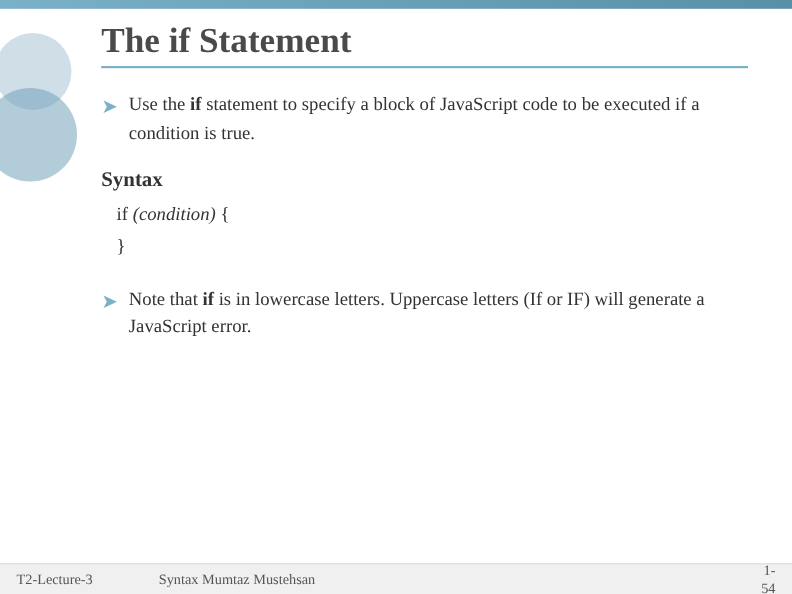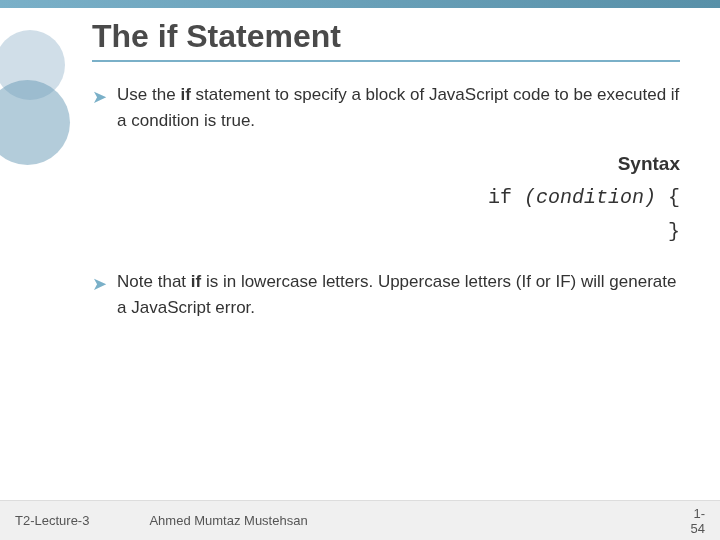--- a/index.html
+++ b/index.html
@@ -1,15 +1,15 @@
 <!DOCTYPE html>
 <html><head>
   <meta charset="utf-8">
   <style>
-    * { margin: 0; padding: 0; box-sizing: border-box; }
+    * { margin: 0; padding: 0; box-sizing: border-box; font-family: Liberation Serif, serif; }
 
     body {
       width: 720px;
       height: 540px;
       background: #ffffff;
       font-family: Arial, sans-serif;
       overflow: hidden;
       position: relative;
     }
 
@@ -88,55 +88,54 @@
       color: #7ab0c8;
       font-size: 18px;
       margin-right: 10px;
       margin-top: 2px;
       flex-shrink: 0;
     }
 
     
     .syntax-section {
       margin: 20px 0;
-      text-align: right;
     }
 
     .syntax-label {
       font-size: 19px;
       font-weight: bold;
       color: #333;
       margin-bottom: 6px;
     }
 
     .syntax-code {
       font-family: 'Courier New', Courier, monospace;
-      font-size: 20px;
+      font-size: 17px;
       color: #333;
       line-height: 1.7;
-      margin-left: 4px;
+      margin-left: 14px;
     }
 
     .syntax-code .italic-line {
       font-style: italic;
       margin-left: 40px;
       display: block;
     }
 
     .syntax-code .normal-line {
       display: block;
     }
 
     
     .footer {
       position: absolute;
       bottom: 0;
       left: 0;
       right: 0;
-      height: 40px;
+      height: 28px;
       background: #f0f0f0;
       border-top: 1px solid #ddd;
       display: flex;
       align-items: center;
       padding: 0 15px;
       font-size: 13px;
       color: #555;
       justify-content: space-between;
     }
 
@@ -187,16 +186,16 @@
       Note that <strong>if</strong> is in lowercase letters. Uppercase letters
       (If or IF) will generate a JavaScript error.
     </span>
   </div>
 
 </div>
 
 <div class="footer">
   <div class="footer-left">
     <span>T2-Lecture-3</span>
-    <span>Ahmed Mumtaz Mustehsan</span>
+    <span>Syntax Mumtaz Mustehsan</span>
   </div>
   <div class="footer-right">1-<br>54</div>
 </div>
 
 </body></html>

